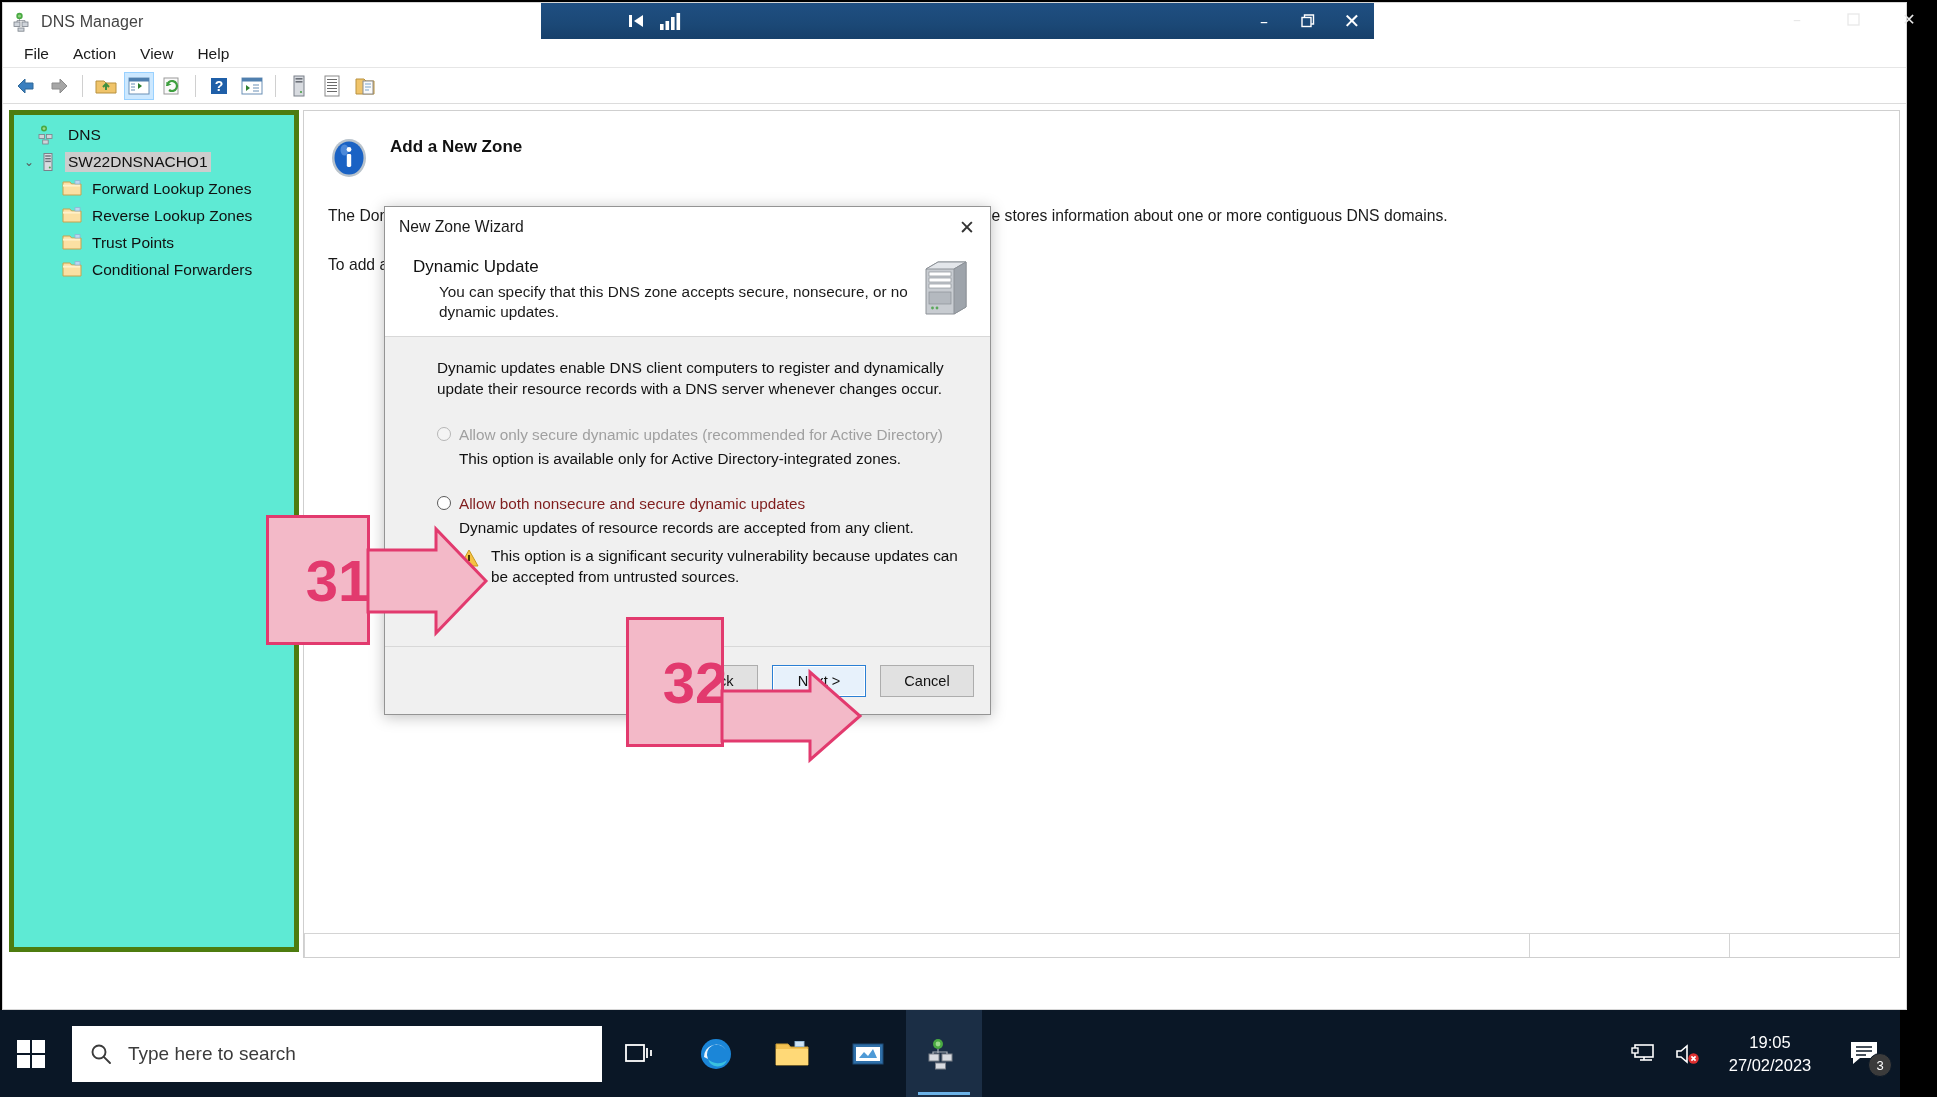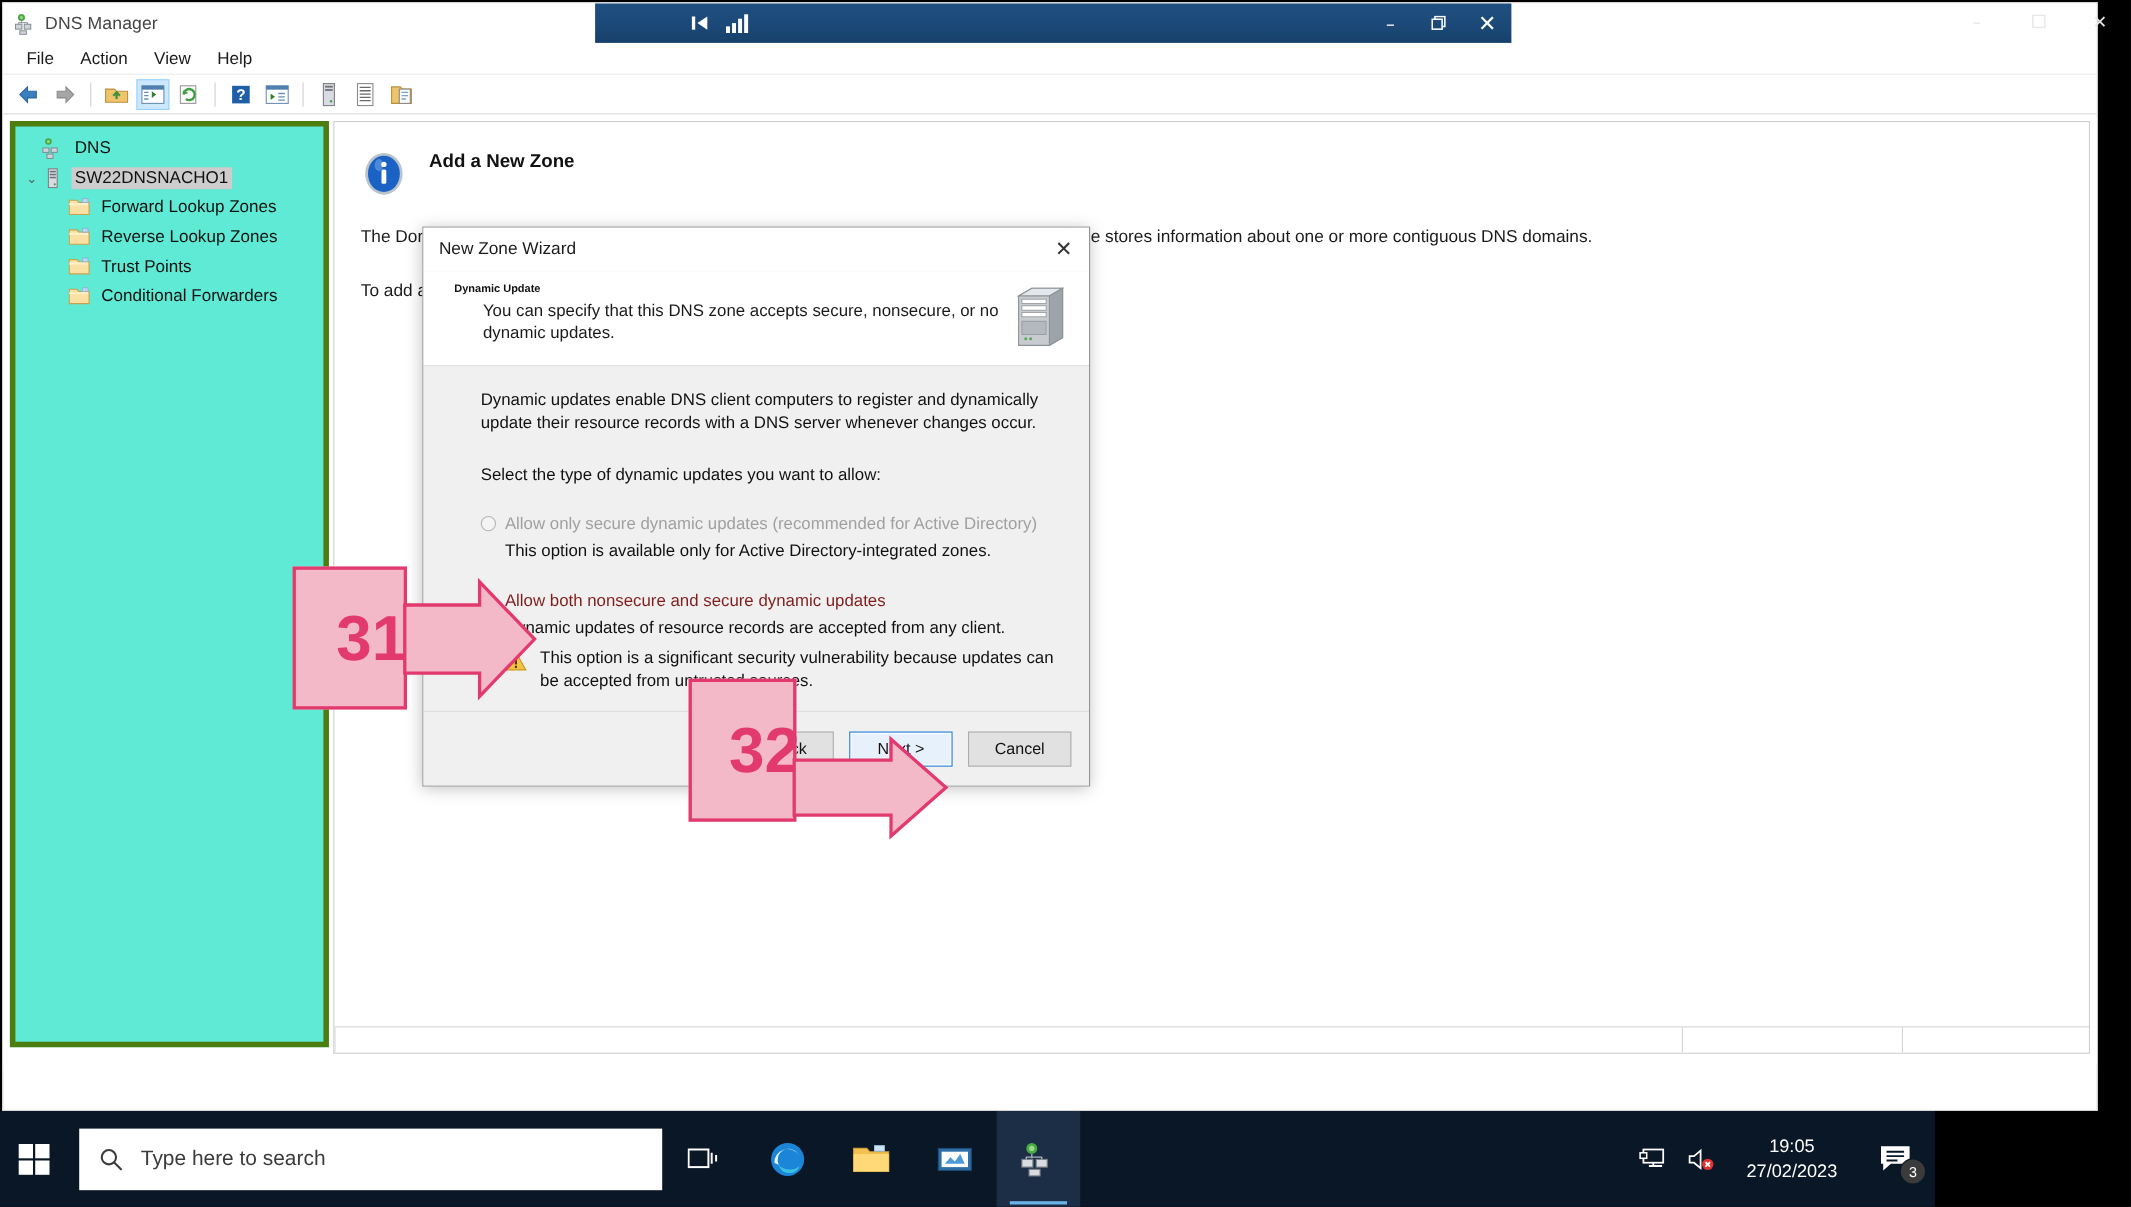--- a/index.html
+++ b/index.html
@@ -209,21 +209,21 @@
     background: #ffffff;
     padding: 10px 16px 14px 28px;
     display: flex;
     border-bottom: 1px solid #d8d8d8;
     flex: none;
     min-height: 86px;
   }
   #wz-head .txt { flex: 1; padding-right: 10px; }
   #wz-head h2 {
     margin: 0 0 5px 0;
-    font-size: 10px; font-weight: bold; color:#111;
+    font-size: 17px; font-weight: normal; color:#111;
   }
   #wz-head p {
     margin: 0 0 0 26px;
     font-size: 15.3px; color:#1a1a1a; line-height: 1.32;
   }
   #wz-head .srv-icon { width: 56px; height: 58px; flex: none; margin-top: 2px; }
 
   #wz-body {
     flex: 1;
     background: #f0f0f0;
@@ -287,21 +287,21 @@
     display: flex; align-items: center; justify-content: center;
     color: #e23a6e;
     font-weight: bold;
     font-family: "Liberation Sans", sans-serif;
     padding-left: 40px;
   }
 
   
   #taskbar {
     position: absolute; left: 0; bottom: 0;
-    width: 1759px; height: 87px;
+    width: 1900px; height: 87px;
     background: #0a1726;
     display: flex; align-items: center;
     z-index: 50;
   }
   #start-btn {
     width: 62px; height: 87px;
     display:flex; align-items:center; justify-content:center;
   }
   #search-box {
     width: 530px; height: 56px;
@@ -602,21 +602,20 @@
           <rect x="11" y="25" width="22" height="4" fill="#ffffff" stroke="#8d9298" stroke-width=".7"></rect>
           <rect x="11" y="33" width="22" height="12" fill="#b4b9bf" stroke="#8d9298" stroke-width=".7"></rect>
           <circle cx="14.5" cy="49" r="1.4" fill="#5aa85a"></circle>
           <circle cx="19" cy="49" r="1.4" fill="#5aa85a"></circle>
         </svg>
       </span>
     </div>
 
     <div id="wz-body">
       <p class="intro">Dynamic updates enable DNS client computers to register and dynamically update their resource records with a DNS server whenever changes occur.</p>
-      <p class="sel">Select the type of dynamic updates you want to allow:</p>
 
       <div class="opt disabled">
         <div class="line">
           <span class="radio disabled"></span>
           <span class="olabel">Allow only secure dynamic updates (recommended for Active Directory)</span>
         </div>
         <div class="odesc">This option is available only for Active Directory-integrated zones.</div>
       </div>
 
       <div class="opt">

